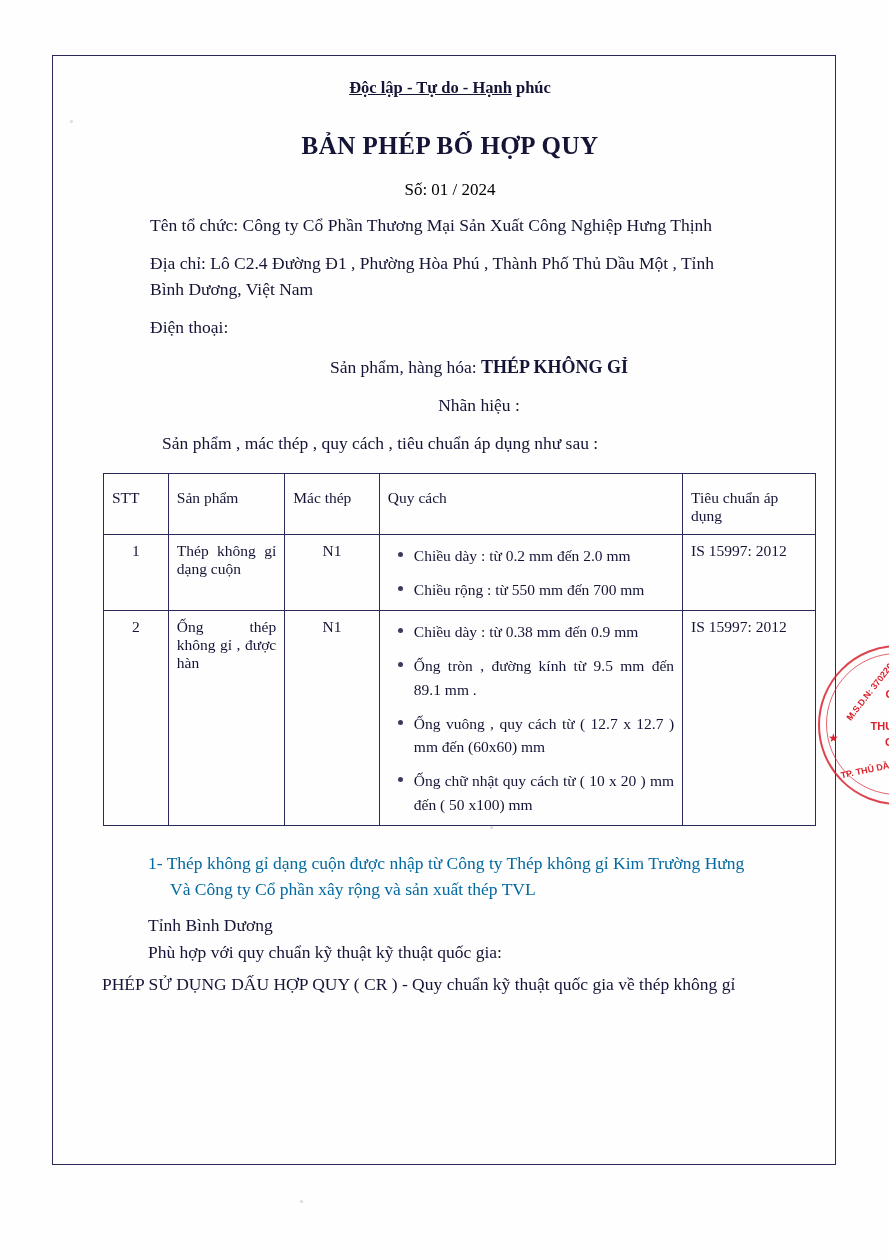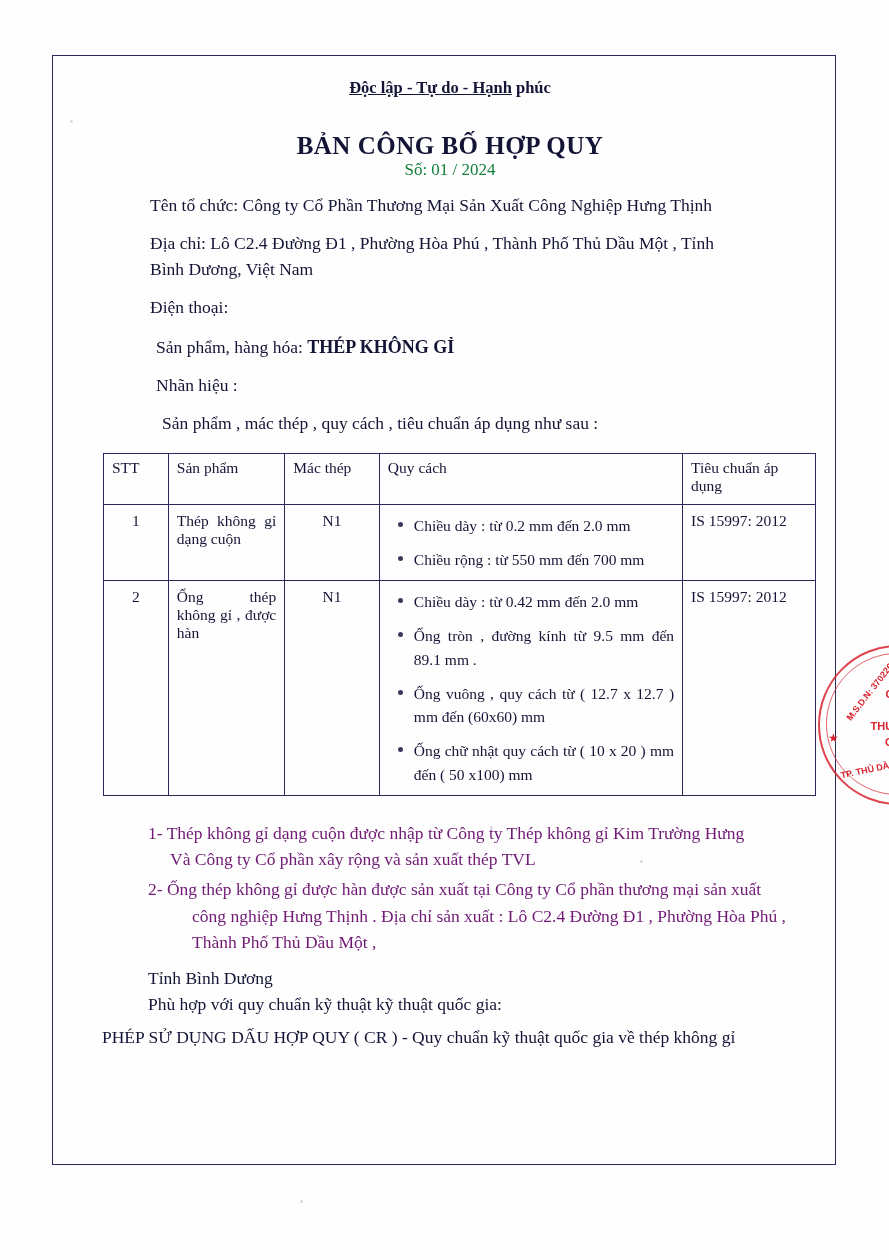--- a/index.html
+++ b/index.html
@@ -59,35 +59,35 @@
   }
   .main-title {
     font-size: 25px;
     font-weight: bold;
     margin-top: 34px;
     letter-spacing: 0.5px;
     color: #141436;
   }
   .doc-number {
     font-size: 17px;
-    margin-top: 0;
-    color: #15803d;
+    margin-top: 20px;
+    color: #000000;
   }
   .field-line {
     font-size: 17.5px;
     margin-top: 13px;
     line-height: 1.45;
     padding-left: 52px;
     color: #141436;
   }
   .field-line.cont {
     margin-top: 0;
     padding-left: 52px;
   }
-  .field-line.indent2 { padding-left: 58px; }
+  .field-line.indent2 { padding-left: 58px; text-align: center; }
   .field-line.indent3 { padding-left: 64px; }
   .prod-label {
     font-weight: bold;
     font-size: 18px;
   }
   table.spec {
     border-collapse: collapse;
     width: 713px;
     margin-left: 5px;
     margin-top: 16px;
@@ -95,21 +95,21 @@
     color: #141436;
   }
   table.spec th, table.spec td {
     border: 1px solid #2a2a5a;
     vertical-align: top;
     padding: 7px 8px;
   }
   table.spec th {
     font-weight: normal;
     text-align: left;
-    padding-top: 5px;
+    padding-top: 15px;
     padding-bottom: 9px;
   }
   .col-stt { width: 52px; text-align: center; }
   .col-sp  { width: 112px; }
   .col-mac { width: 88px; }
   .col-qc  { width: 330px; }
   .col-tc  { width: 131px; }
   td.c { text-align: center; }
   td.just { text-align: justify; }
   ul.qc {
@@ -131,21 +131,21 @@
     top: 8px;
     width: 5px;
     height: 5px;
     background: #3a3a5a;
     border-radius: 50%;
   }
   .notes {
     margin-top: 24px;
     font-size: 17.5px;
     line-height: 1.5;
-    color: #701a75;
+    color: #0369a1;
     padding-left: 50px;
   }
   .note-item {
     display: block;
     margin-bottom: 4px;
     text-indent: -22px;
     padding-left: 22px;
   }
   .note-item .sub {
     display: block;
@@ -246,21 +246,21 @@
 <body>
 
 <div class="page">
 
   <div class="doc-border"></div>
 
   <div class="inner">
 
     <div class="center motto"><span class="u">Độc lập - Tự do - Hạnh</span><span> phúc</span></div>
 
-    <div class="center main-title">BẢN CÔNG BỐ HỢP QUY</div>
+    <div class="center main-title">BẢN PHÉP BỐ HỢP QUY</div>
     <div class="center doc-number">Số: 01 / 2024</div>
 
     <div class="field-line">Tên tổ chức: Công ty Cổ Phần Thương Mại Sản Xuất Công Nghiệp Hưng Thịnh</div>
     <div class="field-line">Địa chỉ: Lô C2.4 Đường Đ1 , Phường Hòa Phú , Thành Phố Thủ Dầu Một , Tỉnh</div>
     <div class="field-line cont">Bình Dương, Việt Nam</div>
     <div class="field-line">Điện thoại:</div>
 
     <div class="field-line indent2"><span>Sản phẩm, hàng hóa: </span><span class="prod-label">THÉP KHÔNG GỈ</span></div>
     <div class="field-line indent2">Nhãn hiệu :</div>
     <div class="field-line indent3">Sản phẩm , mác thép , quy cách , tiêu chuẩn áp dụng như sau :</div>
@@ -287,42 +287,36 @@
             </ul>
           </td>
           <td class="col-tc">IS 15997: 2012</td>
         </tr>
         <tr>
           <td class="col-stt c">2</td>
           <td class="col-sp just">Ống thép không gỉ , được hàn</td>
           <td class="col-mac c">N1</td>
           <td class="col-qc">
             <ul class="qc">
-              <li>Chiều dày : từ 0.42 mm đến 2.0 mm</li>
+              <li>Chiều dày : từ 0.38 mm đến 0.9 mm</li>
               <li>Ống tròn , đường kính từ 9.5 mm đến 89.1 mm .</li>
               <li>Ống vuông , quy cách từ ( 12.7 x 12.7 ) mm đến (60x60) mm</li>
               <li>Ống chữ nhật quy cách từ ( 10 x 20 ) mm đến ( 50 x100) mm</li>
             </ul>
           </td>
           <td class="col-tc">IS 15997: 2012</td>
         </tr>
       </tbody>
     </table>
 
     <div class="notes">
       <div class="note-item">
         <span>1-</span>
         <span>Thép không gỉ dạng cuộn được nhập từ Công ty Thép không gỉ Kim Trường Hưng</span>
         <span class="sub0">Và Công ty Cổ phần xây rộng và sản xuất thép TVL</span>
-      </div>
-      <div class="note-item">
-        <span>2-</span>
-        <span>Ống thép không gỉ được hàn được sản xuất tại Công ty Cổ phần thương mại sản xuất</span>
-        <span class="sub">công nghiệp Hưng Thịnh . Địa chỉ sản xuất : Lô C2.4 Đường Đ1 , Phường Hòa Phú ,</span>
-        <span class="sub">Thành Phố Thủ Dầu Một ,</span>
       </div>
     </div>
 
     <div class="tail">
       <div>Tỉnh Bình Dương</div>
       <div>Phù hợp với quy chuẩn kỹ thuật kỹ thuật quốc gia:</div>
     </div>
     <div class="tail-block">
       <div>PHÉP SỬ DỤNG DẤU HỢP QUY ( CR ) -  Quy chuẩn kỹ thuật quốc gia về thép không gỉ</div>
     </div>

